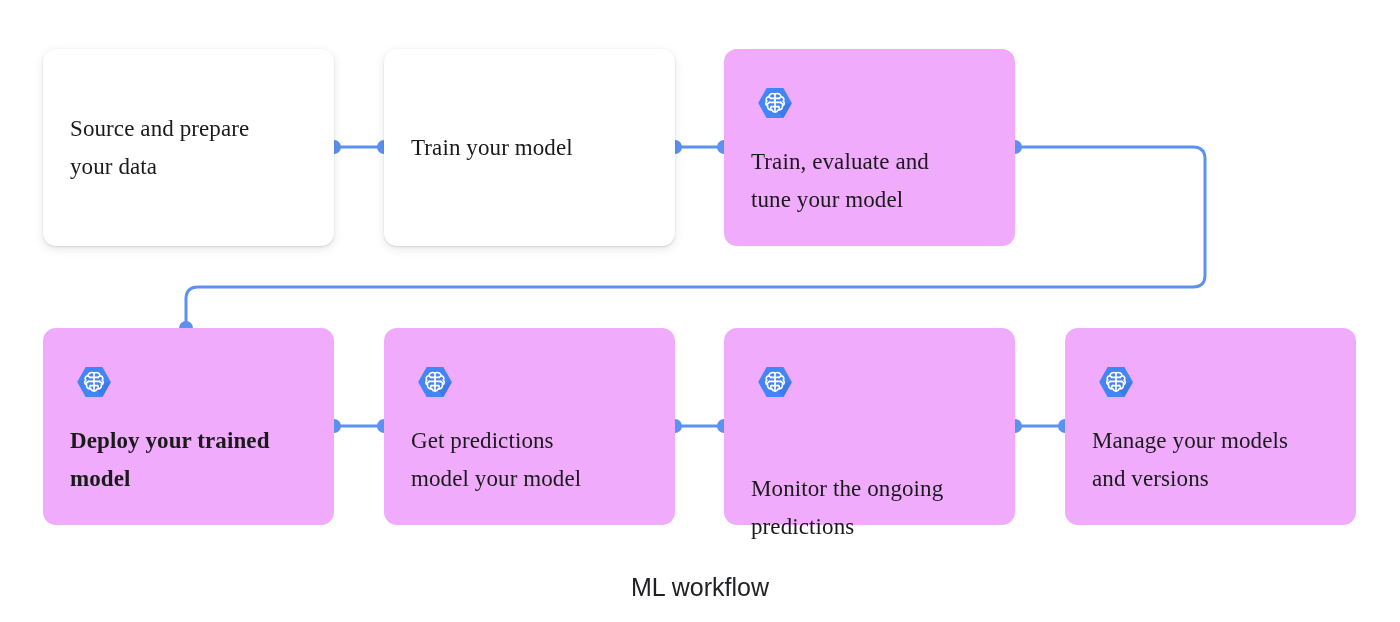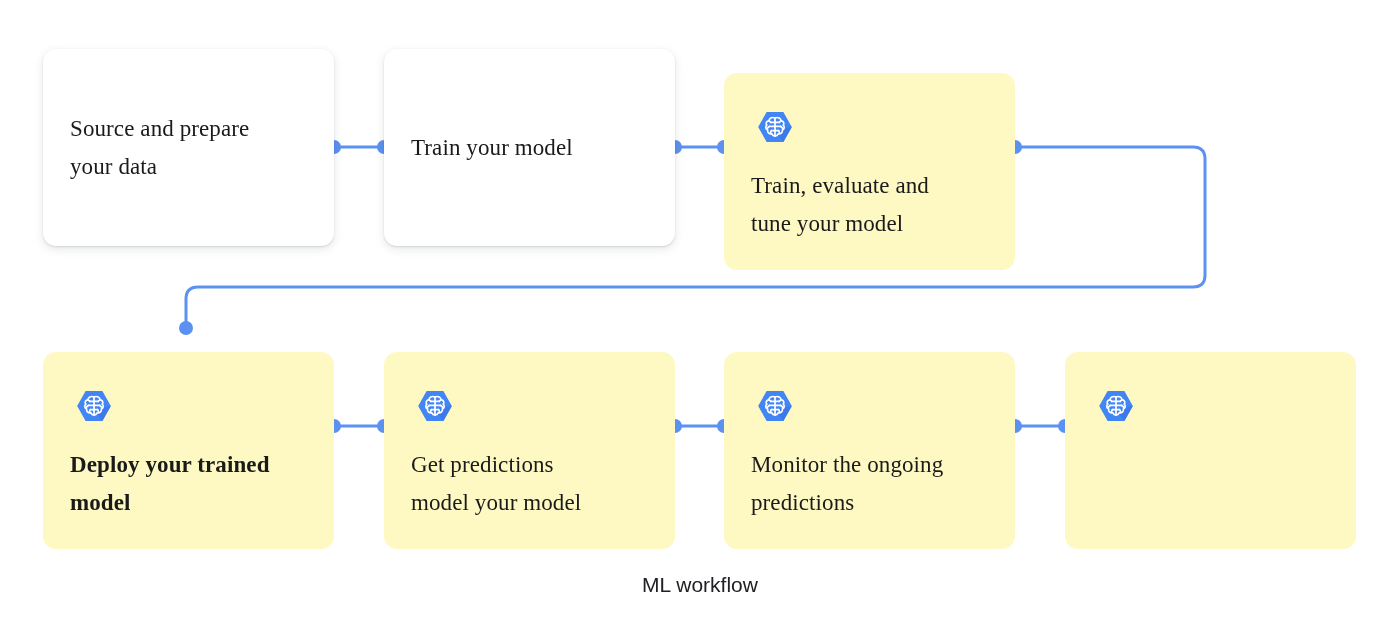--- a/index.html
+++ b/index.html
@@ -38,22 +38,21 @@
     padding: 0 27px;
     display: flex;
     flex-direction: column;
     justify-content: center;
   }
   .node.white {
     background: #ffffff;
     box-shadow: 0 1px 2px rgba(60,64,67,0.16), 0 3px 8px 1px rgba(60,64,67,0.10);
   }
   .node.blue {
-    background: #fef9c3;
-    margin-top: 24px;
+    background: #f0abfc;
   }
   .node.has-icon {
     justify-content: flex-start;
     padding-top: 30px;
   }
 
   .node-icon {
     width: 48px;
     height: 48px;
     display: block;
@@ -71,21 +70,21 @@
   }
 
   
   #caption {
     position: absolute;
     left: 0;
     top: 573px;
     width: 1400px;
     text-align: center;
     font-family: "Liberation Sans", "DejaVu Sans", sans-serif;
-    font-size: 21px;
+    font-size: 25px;
     color: #202124;
   }
 </style>
 </head>
 <body>
 
 <div id="canvas">
 
   <svg id="wires" viewBox="0 0 1400 622" width="1400" height="622">
       <g>
@@ -172,21 +171,21 @@
             <path d="M0,-9 C3.2,-10.4 6,-8.6 6,-6.2 C8.6,-6.2 9.6,-3.6 8.2,-1.8 C9.8,-0.4 9.4,2.2 7.4,3 C7.8,5.4 5.6,7.4 3.2,6.8 C2.2,8.8 0,9 0,9"></path>
             <path d="M0,-4.6 L-4.2,-4.6 M0,-0.6 L-5.6,-0.6 M0,3.6 L-3.6,3.6"></path>
             <path d="M0,-4.6 L4.2,-4.6 M0,-0.6 L5.6,-0.6 M0,3.6 L3.6,3.6"></path>
             <path d="M-4.2,-4.6 L-5.8,-6.2 M-5.6,-0.6 L-7.6,1.2 M-3.6,3.6 L-4.6,5.6"></path>
             <path d="M4.2,-4.6 L5.8,-6.2 M5.6,-0.6 L7.6,1.2 M3.6,3.6 L4.6,5.6"></path>
           </g>
         </svg>
         <div class="node-label">Get predictions
 model your model</div>
       </div>
-      <div class="node blue has-icon" style="left: 724px; top: 328px; width: 291px; height: 197px;">
+      <div class="node blue has-icon" style="left: 724px; top: 328px; width: 291px; height: 197px; gap: 48px;">
         <svg class="node-icon" viewBox="0 0 48 48">
           <path d="M15.6 5 L32.4 5 L40.8 20 L32.4 35 L15.6 35 L7.2 20 Z" fill="#4285f4" transform="translate(0,4)"></path>
           <path d="M24 24 L32.4 35 L40.8 20 Z" fill="#3b78e7" opacity="0.85" transform="translate(0,4)"></path>
           <g fill="none" stroke="#ffffff" stroke-width="1.7" stroke-linecap="round" transform="translate(24,24)">
             <path d="M0,-9 L0,9"></path>
             <path d="M0,-9 C-3.2,-10.4 -6,-8.6 -6,-6.2 C-8.6,-6.2 -9.6,-3.6 -8.2,-1.8 C-9.8,-0.4 -9.4,2.2 -7.4,3 C-7.8,5.4 -5.6,7.4 -3.2,6.8 C-2.2,8.8 0,9 0,9"></path>
             <path d="M0,-9 C3.2,-10.4 6,-8.6 6,-6.2 C8.6,-6.2 9.6,-3.6 8.2,-1.8 C9.8,-0.4 9.4,2.2 7.4,3 C7.8,5.4 5.6,7.4 3.2,6.8 C2.2,8.8 0,9 0,9"></path>
             <path d="M0,-4.6 L-4.2,-4.6 M0,-0.6 L-5.6,-0.6 M0,3.6 L-3.6,3.6"></path>
             <path d="M0,-4.6 L4.2,-4.6 M0,-0.6 L5.6,-0.6 M0,3.6 L3.6,3.6"></path>
             <path d="M-4.2,-4.6 L-5.8,-6.2 M-5.6,-0.6 L-7.6,1.2 M-3.6,3.6 L-4.6,5.6"></path>
@@ -203,17 +202,19 @@
           <g fill="none" stroke="#ffffff" stroke-width="1.7" stroke-linecap="round" transform="translate(24,24)">
             <path d="M0,-9 L0,9"></path>
             <path d="M0,-9 C-3.2,-10.4 -6,-8.6 -6,-6.2 C-8.6,-6.2 -9.6,-3.6 -8.2,-1.8 C-9.8,-0.4 -9.4,2.2 -7.4,3 C-7.8,5.4 -5.6,7.4 -3.2,6.8 C-2.2,8.8 0,9 0,9"></path>
             <path d="M0,-9 C3.2,-10.4 6,-8.6 6,-6.2 C8.6,-6.2 9.6,-3.6 8.2,-1.8 C9.8,-0.4 9.4,2.2 7.4,3 C7.8,5.4 5.6,7.4 3.2,6.8 C2.2,8.8 0,9 0,9"></path>
             <path d="M0,-4.6 L-4.2,-4.6 M0,-0.6 L-5.6,-0.6 M0,3.6 L-3.6,3.6"></path>
             <path d="M0,-4.6 L4.2,-4.6 M0,-0.6 L5.6,-0.6 M0,3.6 L3.6,3.6"></path>
             <path d="M-4.2,-4.6 L-5.8,-6.2 M-5.6,-0.6 L-7.6,1.2 M-3.6,3.6 L-4.6,5.6"></path>
             <path d="M4.2,-4.6 L5.8,-6.2 M5.6,-0.6 L7.6,1.2 M3.6,3.6 L4.6,5.6"></path>
           </g>
         </svg>
+        <div class="node-label">Manage your models
+and versions</div>
       </div>
     </div>
 
   <div id="caption">ML workflow</div>
 </div>
 
 </body></html>

